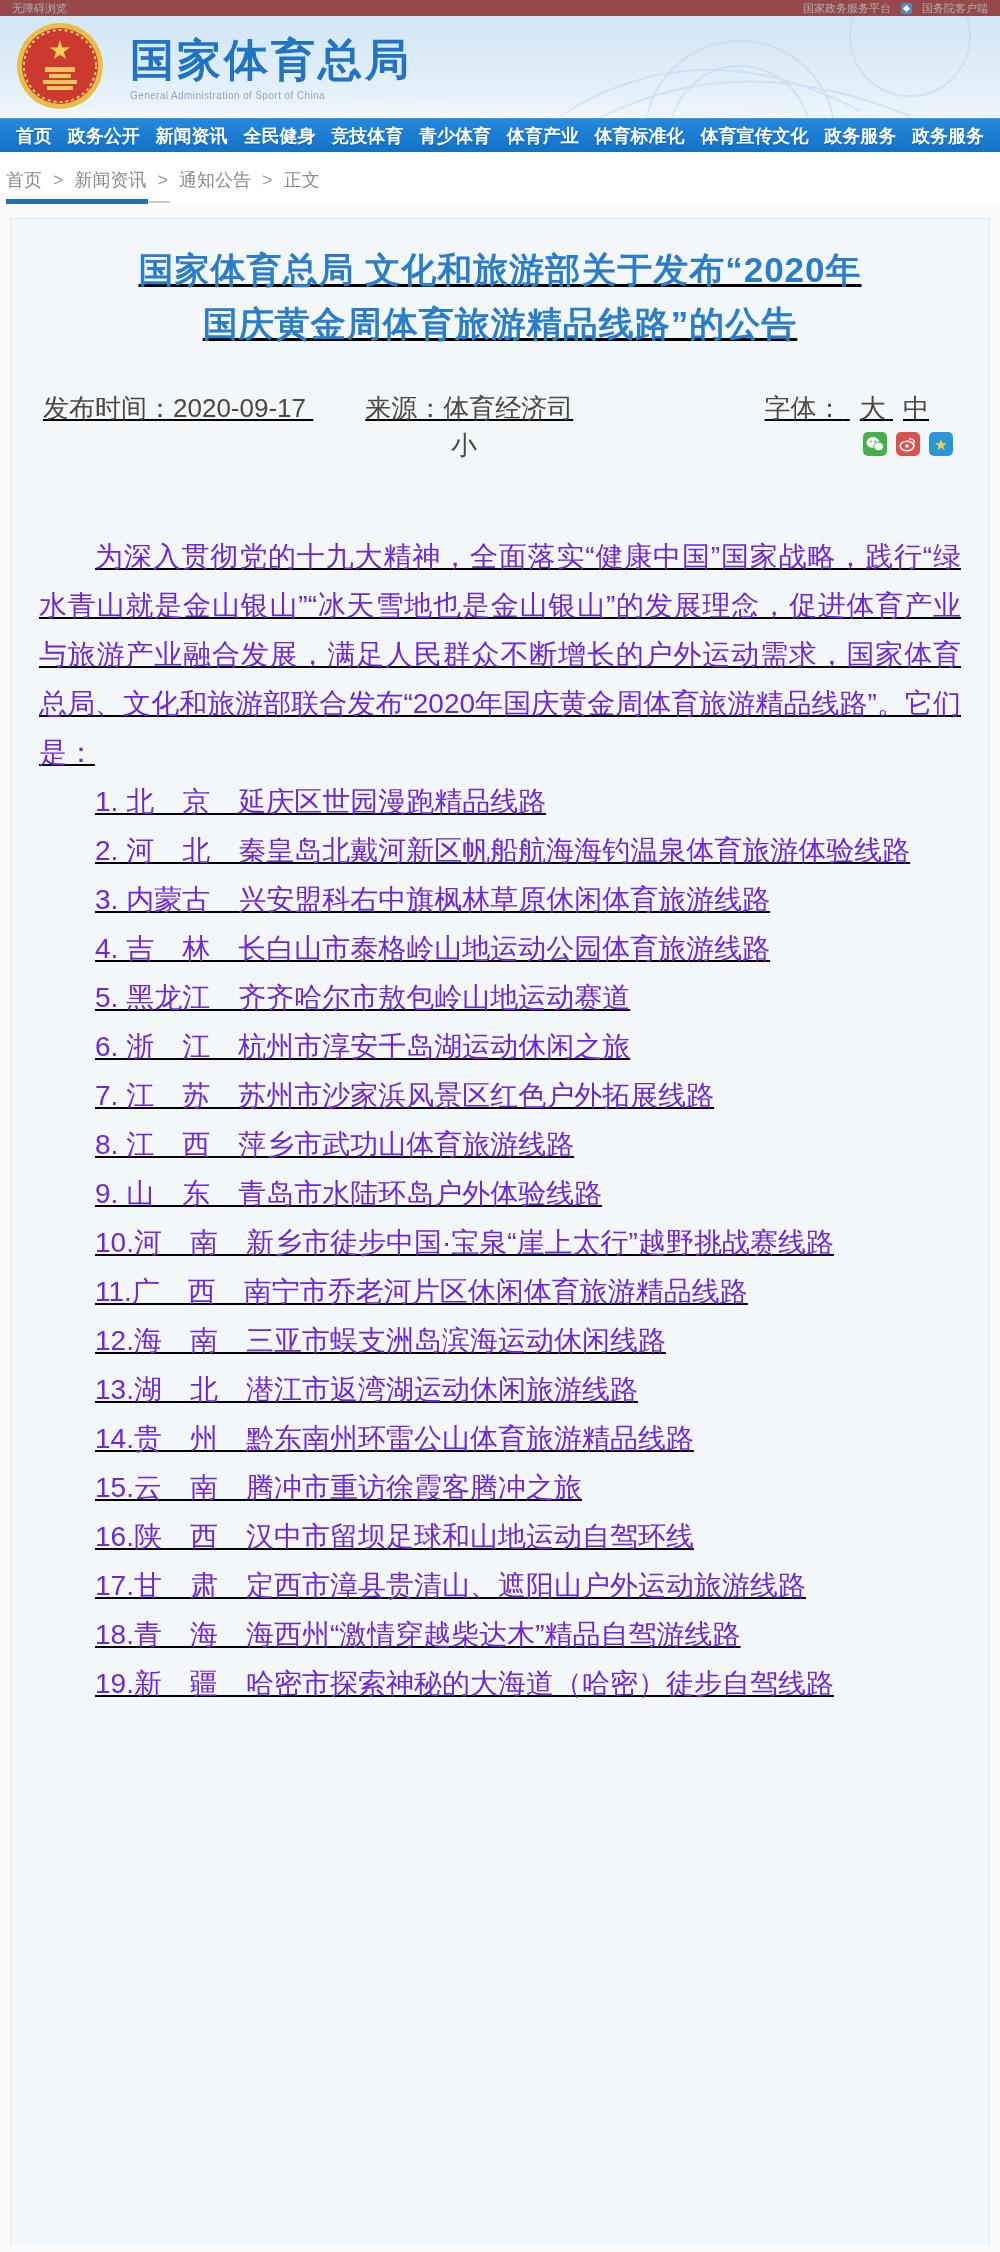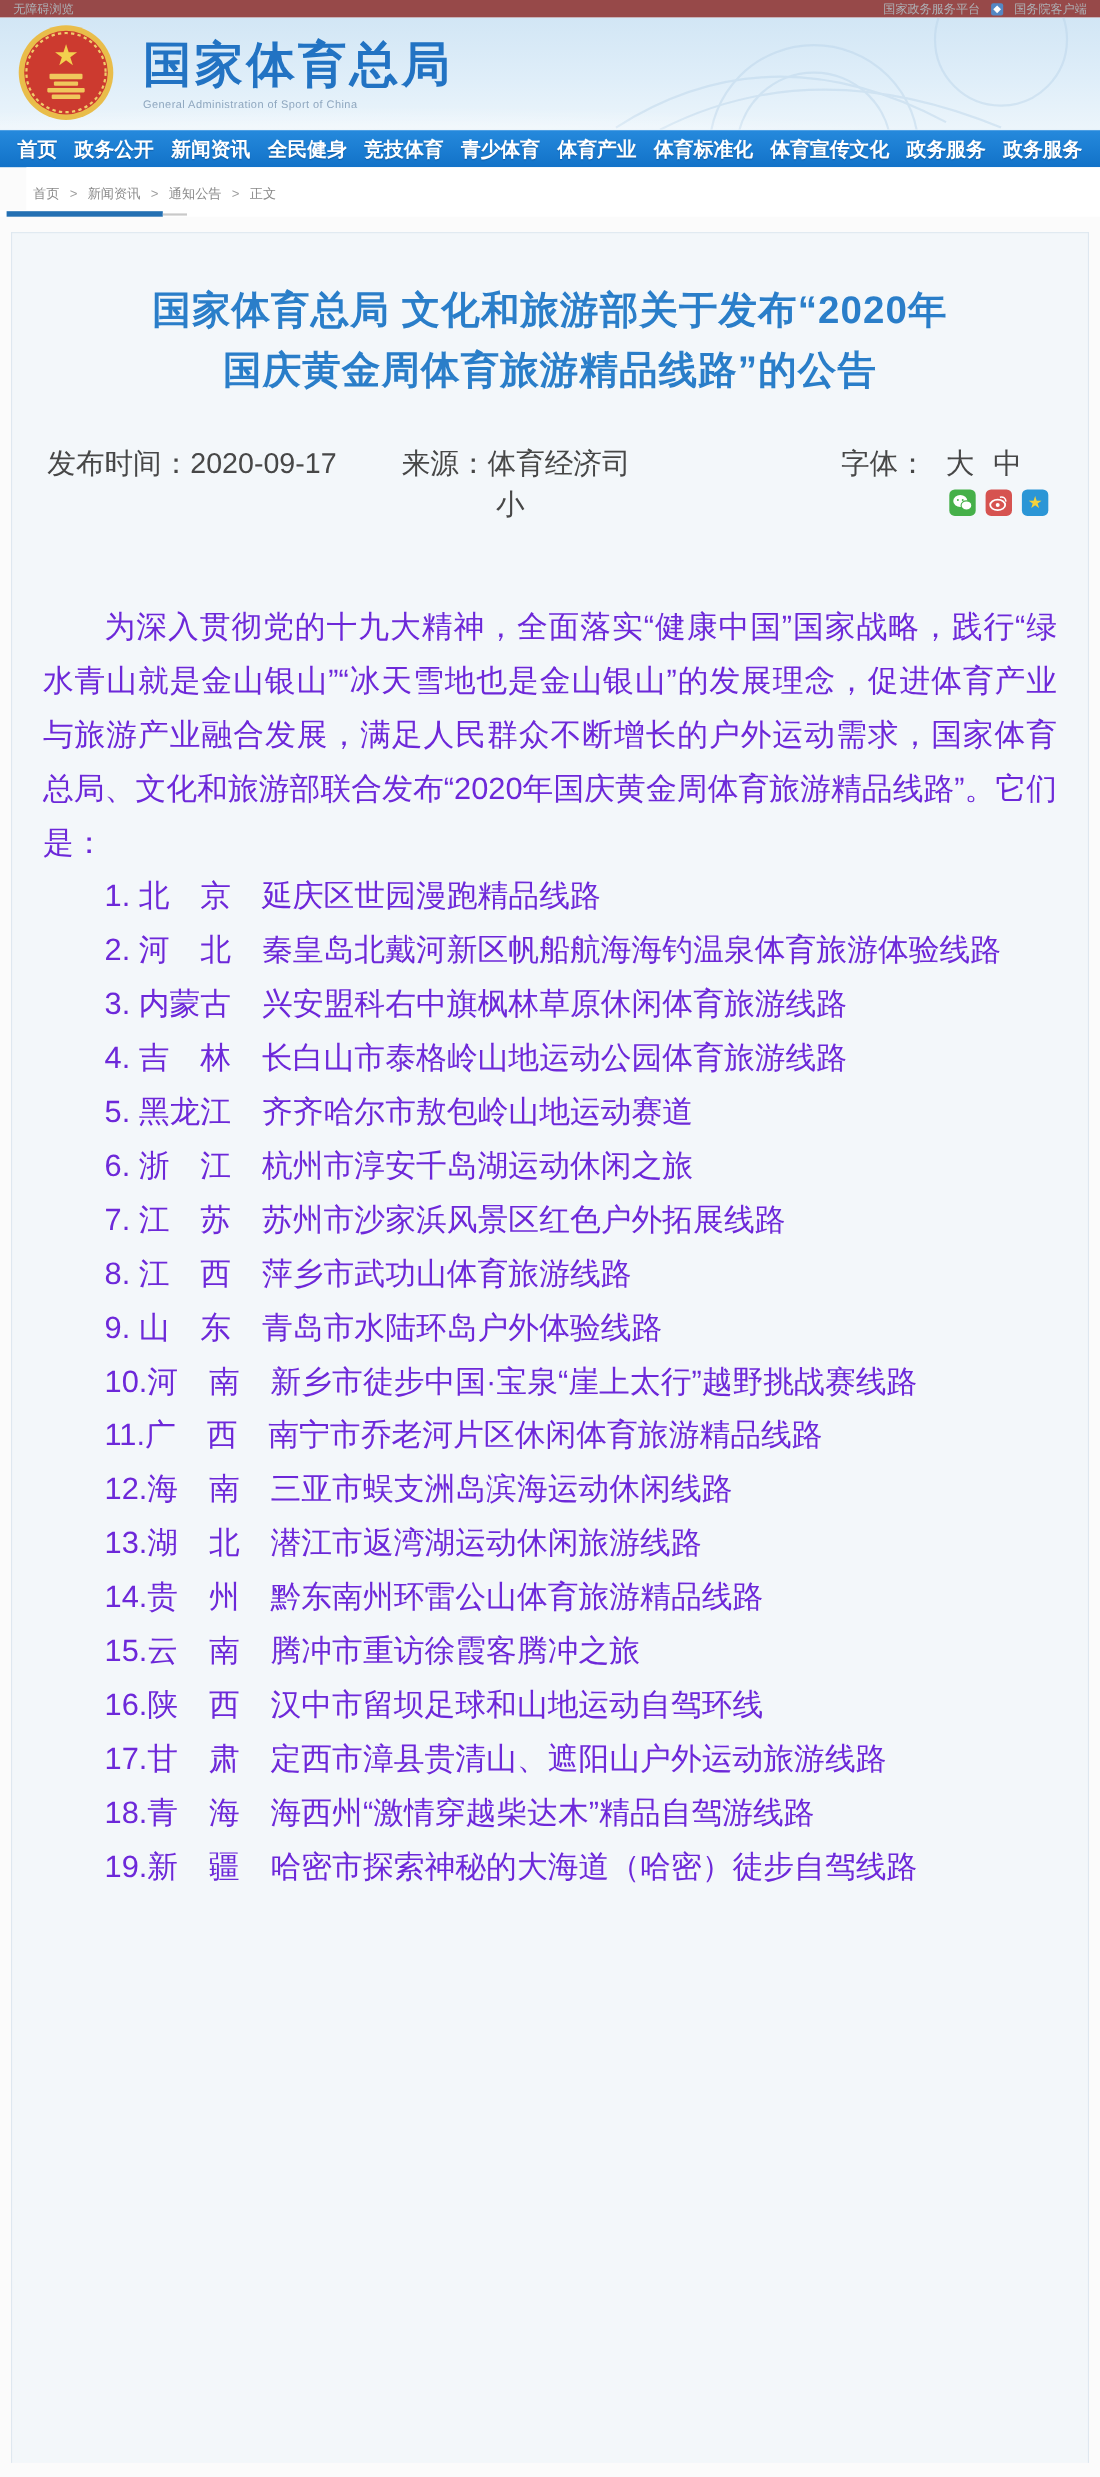--- a/index.html
+++ b/index.html
@@ -35,31 +35,31 @@
   
   .main-nav{
     height:34px;background:linear-gradient(180deg,#2589dc,#1272c8);
     border-top:1px solid #3d96e0;box-sizing:border-box;
     display:flex;align-items:center;justify-content:space-between;
     padding:0 16px;
   }
   .nav-item{color:#ffffff;font-size:18px;font-weight:700;text-decoration:none;
     text-shadow:0 1px 1px rgba(0,40,90,.35);white-space:nowrap;cursor:pointer;}
   
-  .crumb-strip{background:#ffffff;padding:16px 0 6px 6px;font-size:12px;color:#8a8a8a;margin-left:24px;}
+  .crumb-strip{background:#ffffff;padding:16px 0 6px 6px;font-size:18px;color:#8a8a8a;}
   .crumb-strip a{color:#8a8a8a;text-decoration:none;cursor:pointer;}
   .crumb-sep{margin:0 6px;color:#9b9b9b;}
   .tab-underline{height:6px;background:#ffffff;position:relative;}
   .tab-underline .blue{position:absolute;left:6px;top:1px;width:142px;height:5px;background:#2470b3;}
   .tab-underline .gray{position:absolute;left:148px;top:3px;width:22px;height:2px;background:#c9c9c9;}
   
   .card{
     margin:14px 10px 0 10px;height:2028px;box-sizing:border-box;
     background:#f3f7fa;border:1px solid #dfe8f0;border-bottom:none;
-    padding-top:44px;position:relative;
+    padding-top:24px;position:relative;text-decoration:underline;
   }
   .article-title{
     text-align:center;color:#2a7ec9;font-weight:700;font-size:35px;
     line-height:54px;letter-spacing:1px;padding:0 40px;
   }
   
   .meta{margin-top:40px;padding:0 32px;font-size:26px;color:#474747;}
   .meta-row1{display:flex;justify-content:space-between;align-items:baseline;}
   .meta-left .src{margin-left:52px;text-align:center;}
   .meta-right{margin-right:28px;white-space:nowrap;}

